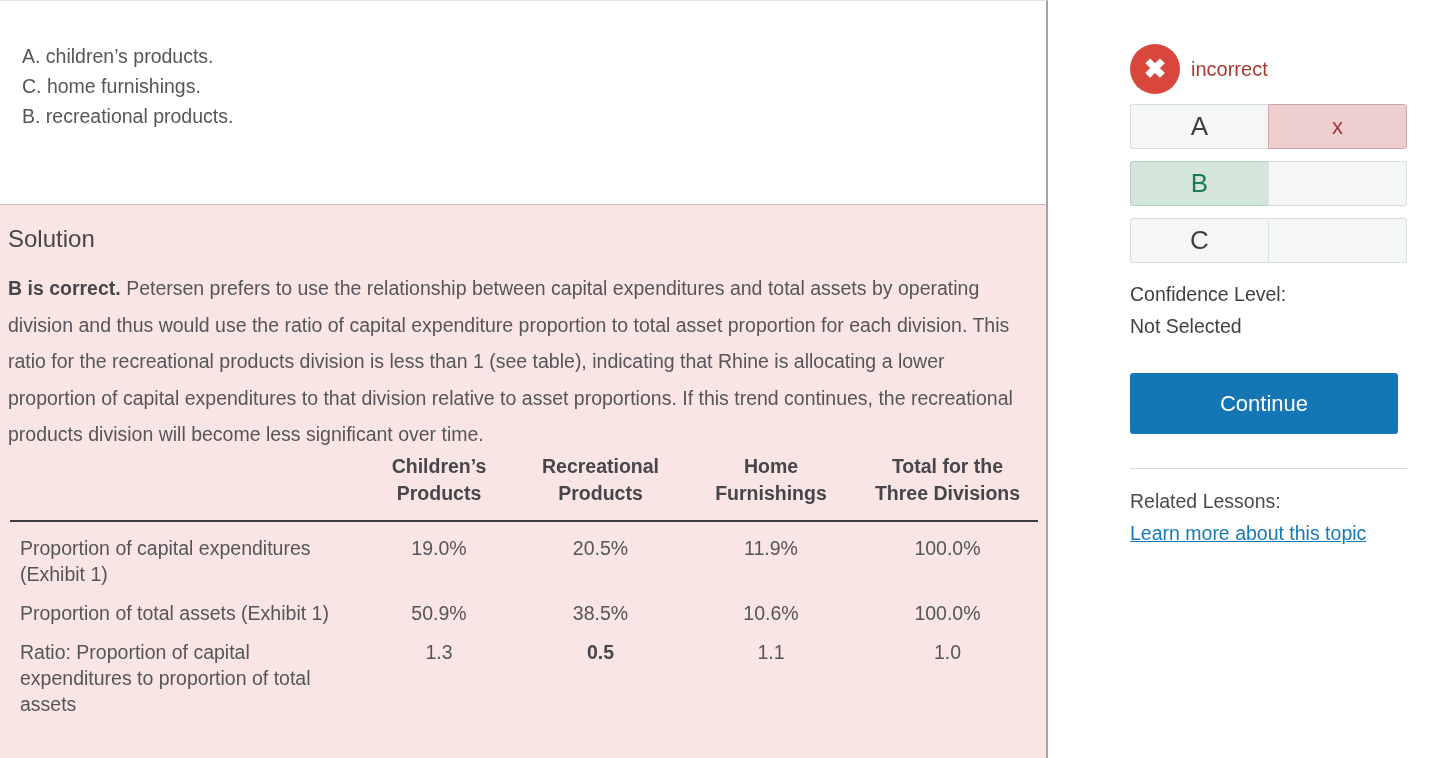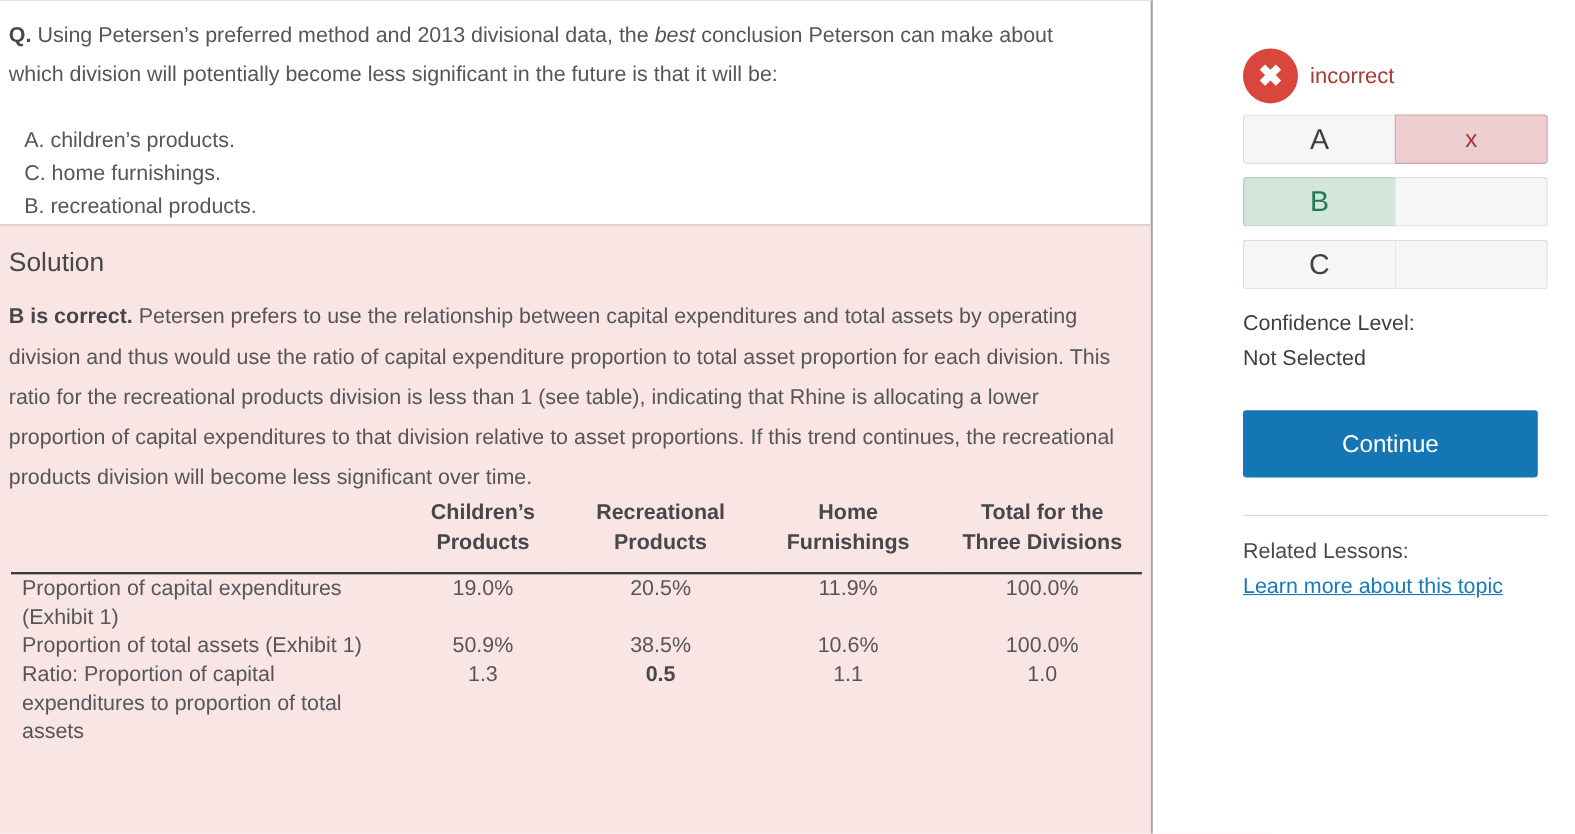--- a/index.html
+++ b/index.html
@@ -35,21 +35,21 @@
   table.data-table col.c1 { width:154px; }
   table.data-table col.c2 { width:169px; }
   table.data-table col.c3 { width:172px; }
   table.data-table col.c4 { width:181px; }
   table.data-table thead th {
     font-size:19.5px; font-weight:bold; color:#47474b; text-align:center;
     vertical-align:bottom; line-height:27px; padding-bottom:13px; white-space:pre-line;
   }
   table.data-table thead tr { border-bottom:2px solid #3c3c3e; }
   table.data-table td {
-    font-size:19.5px; line-height:26px; color:#55555a; vertical-align:top;
+    padding-top:13px; font-size:19.5px; line-height:26px; color:#55555a; vertical-align:top;
   }
   table.data-table td.row-label { padding-left:10px; padding-right:30px; }
   table.data-table td.val { text-align:center; }
   table.data-table td.bold-val { font-weight:bold; color:#47474b; }
 
   
   .right-content { position:absolute; left:1130px; top:0; width:277px; }
   .status-row { margin-top:44px; display:flex; align-items:center; }
   .status-icon {
     width:50px; height:50px; border-radius:50%; background:#d8463c; color:#ffffff;
@@ -88,21 +88,20 @@
   .related-link {
     margin-top:9px; display:inline-block; font-size:19.5px; color:#1779b8;
     text-decoration:underline; cursor:pointer;
   }
 </style>
 </head>
 <body>
 
 <div class="left-pane">
   <div class="question-section">
-    <div class="question-text"><span class="q-prefix">Q.</span><span> Using Petersen’s preferred method and 2013 divisional data, the </span><span class="q-italic">best</span><span> conclusion Peterson can make about which division will potentially become less significant in the future is that it will be:</span></div>
     <div class="options">
       <div class="option"><span>A.</span><span> children’s products.</span></div>
       <div class="option"><span>C.</span><span> home furnishings.</span></div>
       <div class="option"><span>B.</span><span> recreational products.</span></div>
     </div>
   </div>
 
   <div class="solution-section">
     <div class="solution-heading">Solution</div>
     <div class="solution-text"><span class="verdict">B is correct.</span><span> Petersen prefers to use the relationship between capital expenditures and total assets by operating division and thus would use the ratio of capital expenditure proportion to total asset proportion for each division. This ratio for the recreational products division is less than 1 (see table), indicating that Rhine is allocating a lower proportion of capital expenditures to that division relative to asset proportions. If this trend continues, the recreational products division will become less significant over time.</span></div>

